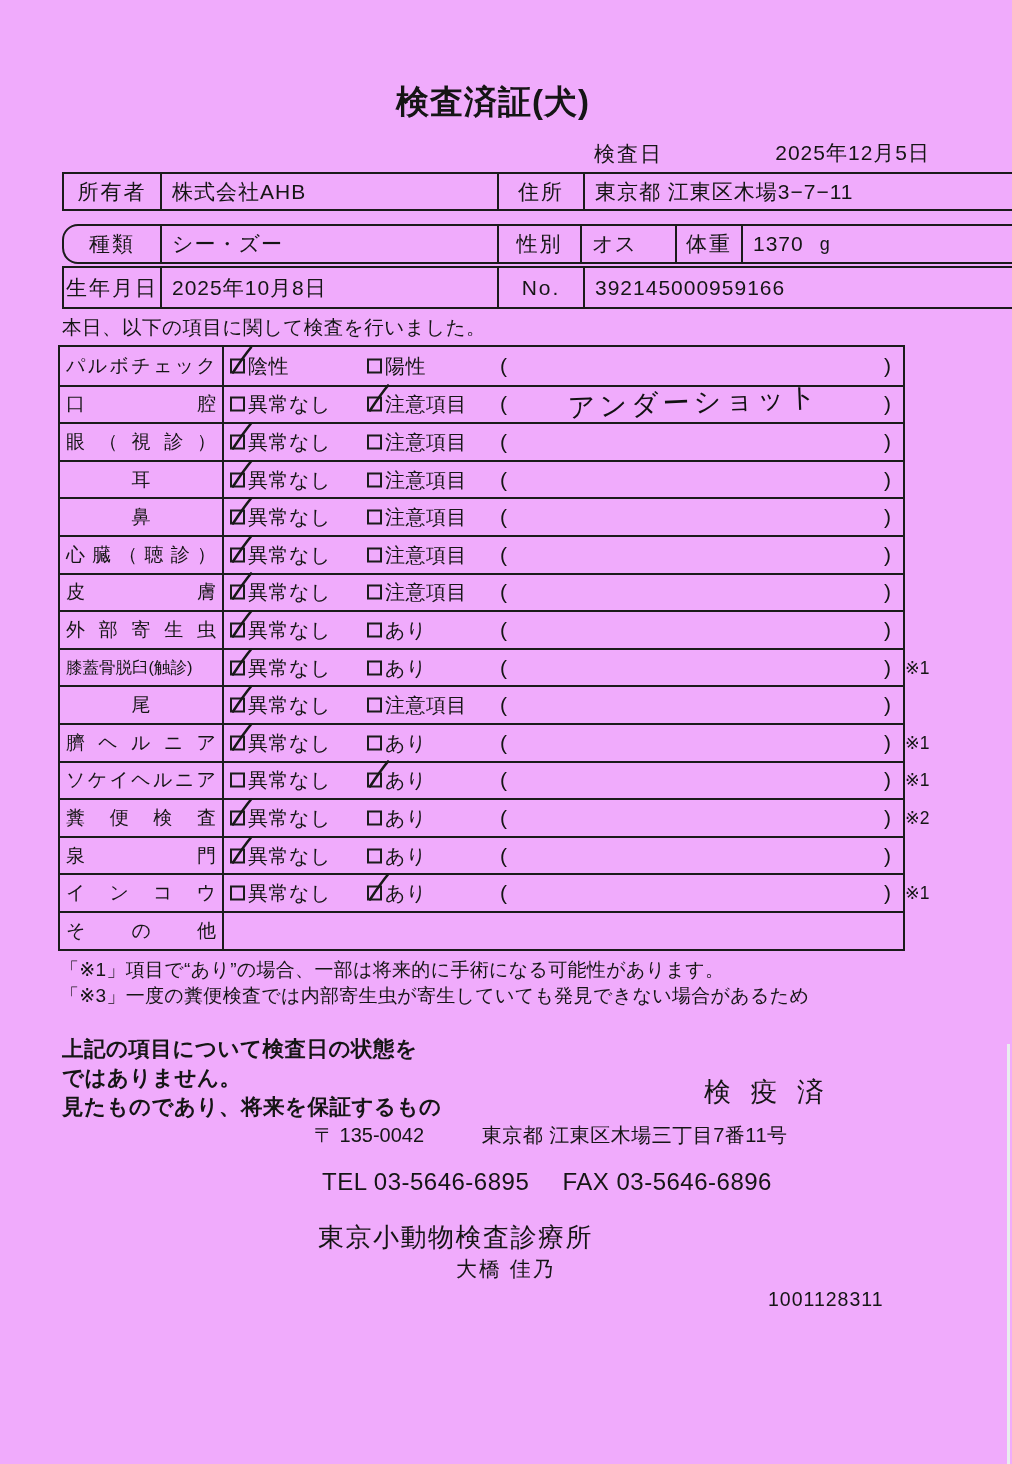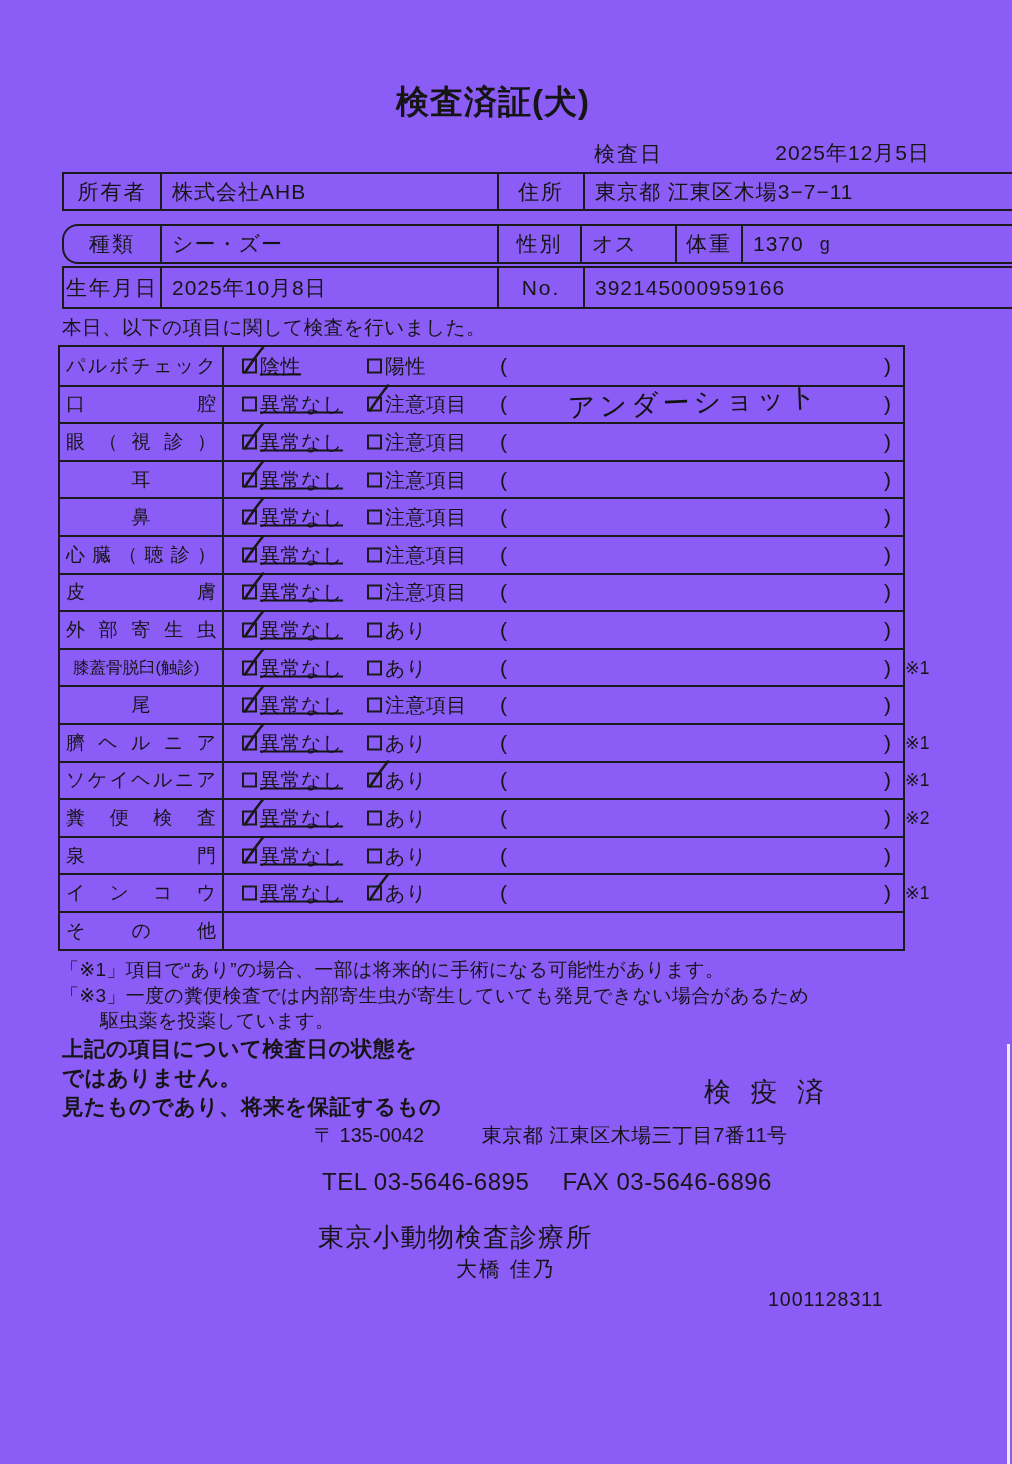--- a/index.html
+++ b/index.html
@@ -1,16 +1,16 @@
 <!DOCTYPE html>
 <html><head>
 <meta charset="utf-8">
 <style>
   html,body{margin:0;padding:0;background:#fff;}
-  .page{position:relative;width:1012px;height:1464px;background:#8b5cf6;overflow:hidden;
+  .page{position:relative;width:1012px;height:1464px;background:#f0abfc;overflow:hidden;
         font-family:"Liberation Sans","DejaVu Sans",sans-serif;color:#151515;}
   
   .title{position:absolute;top:80px;left:0;width:986px;text-align:center;
          font-size:33px;font-weight:600;letter-spacing:1px;}
   .examdate-label{position:absolute;top:140px;left:566px;font-size:21px;letter-spacing:2px;margin-left:28px;}
   .examdate-value{position:absolute;top:139px;right:82px;font-size:21px;letter-spacing:1px;text-align:center;}
   
   .hbox{position:absolute;left:62px;width:996px;border:2px solid #1b1b1b;box-sizing:border-box;
         display:flex;align-items:stretch;}
   .hbox .cell{box-sizing:border-box;display:flex;align-items:center;font-size:21px;overflow:hidden;}
@@ -33,24 +33,24 @@
   .no-lab{font-size:20px;letter-spacing:0;}
   .intro{position:absolute;top:314px;left:62px;font-size:19.5px;letter-spacing:0.5px;}
   
   .insp{position:absolute;top:345px;left:58px;width:847px;border:2px solid #1b1b1b;box-sizing:border-box;}
   .irow{position:relative;display:flex;height:37.6px;box-sizing:border-box;border-top:2px solid #1b1b1b;}
   .irow:first-child{border-top:none;}
   .ilabel{flex:0 0 164px;box-sizing:border-box;border-right:2px solid #1b1b1b;
           display:flex;align-items:center;padding:0 6px;font-size:19px;}
   .ilabel.spread{justify-content:space-between;}
   .ilabel.center{justify-content:center;}
-  .ilabel.natural{font-size:16.5px;padding:0 13px;letter-spacing:0;}
+  .ilabel.natural{font-size:16.5px;padding:0 6px;letter-spacing:0;}
   .icontent{position:relative;flex:1;}
   .opt{position:absolute;top:50%;transform:translateY(-50%);display:flex;align-items:center;font-size:20px;letter-spacing:0.5px;}
-  .opt.pos1{left:18px;text-decoration:underline;}
+  .opt.pos1{left:6px;}
   .opt.pos2{left:143px;}
   .cb{position:relative;flex:0 0 15px;width:15px;height:15px;border:2px solid #1b1b1b;box-sizing:border-box;margin-right:3px;}
   .tick{position:absolute;left:-4px;top:-15px;width:26px;height:32px;overflow:visible;}
   .popen{position:absolute;left:276px;top:50%;transform:translateY(-52%);font-size:21px;font-weight:300;}
   .pclose{position:absolute;left:660px;top:50%;transform:translateY(-52%);font-size:21px;font-weight:300;}
   .pcontent{position:absolute;left:280px;width:380px;text-align:center;top:50%;
             transform:translateY(-55%) rotate(-2.5deg);font-size:27px;letter-spacing:4px;color:#111;}
   .note-mark{position:absolute;right:-48px;top:50%;transform:translateY(-50%);width:46px;font-size:17.5px;text-align:left;}
   
   .notes{position:absolute;top:957px;left:60px;font-size:19px;line-height:25.5px;letter-spacing:0.3px;}
@@ -463,21 +463,20 @@
           <span>の</span>
           <span>他</span>
         </div>
         <div class="icontent"></div>
       </div>
     </div>
 
   <div class="notes">
     <div>「※1」項目で“あり”の場合、一部は将来的に手術になる可能性があります。</div>
     <div>「※3」一度の糞便検査では内部寄生虫が寄生していても発見できない場合があるため</div>
-    <div class="indent">駆虫薬を投薬しています。</div>
   </div>
 
   <div class="disclaimer">
     <div>上記の項目について検査日の状態を</div>
     <div>ではありません。</div>
     <div>見たものであり、将来を保証するもの</div>
   </div>
 
   <div class="stamp">検 疫 済</div>
 

